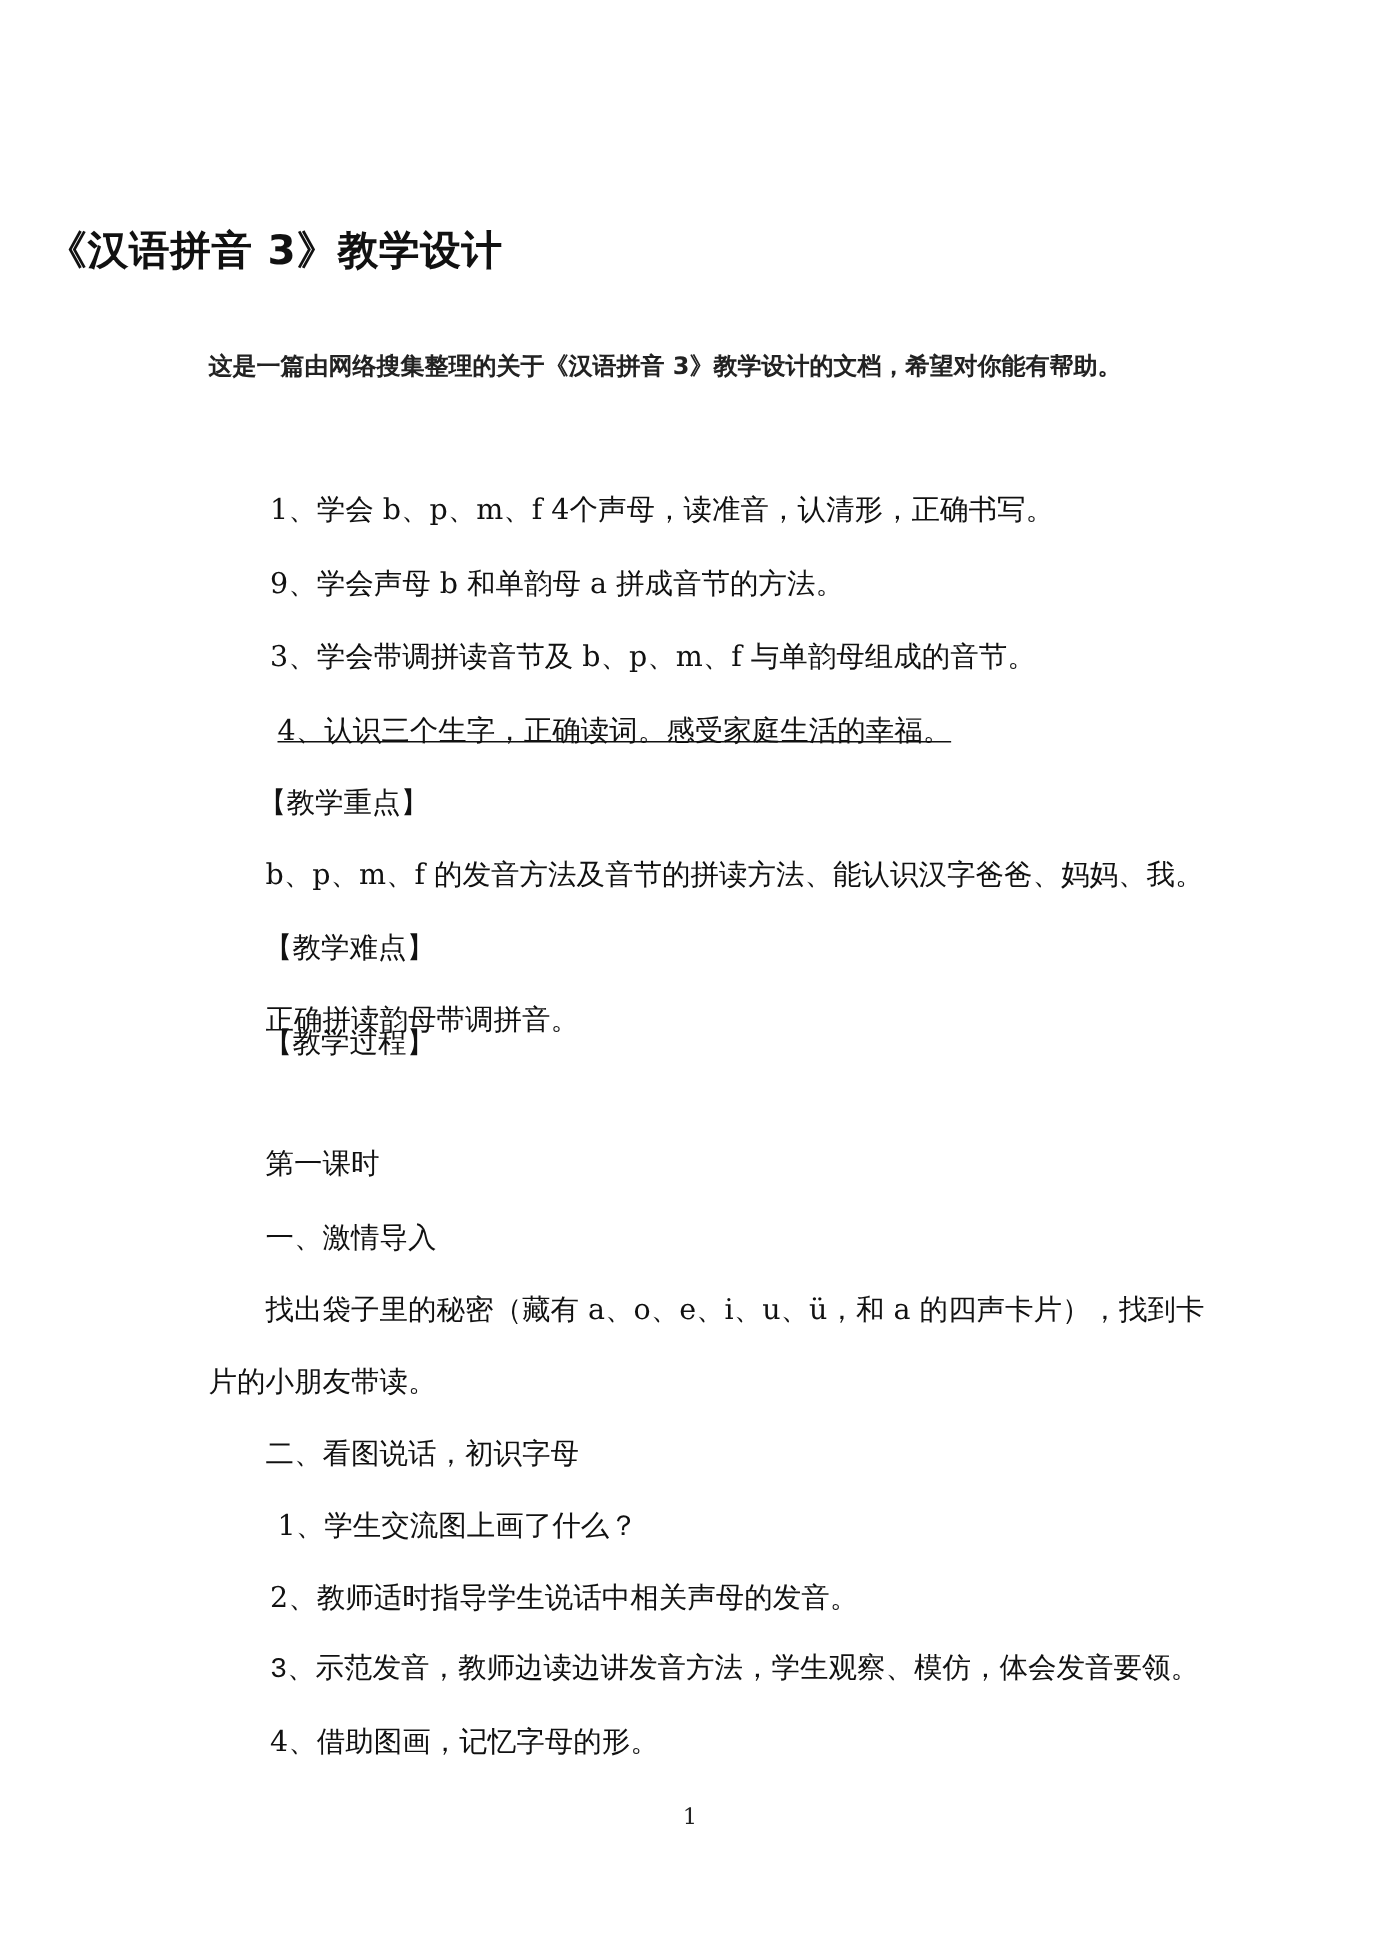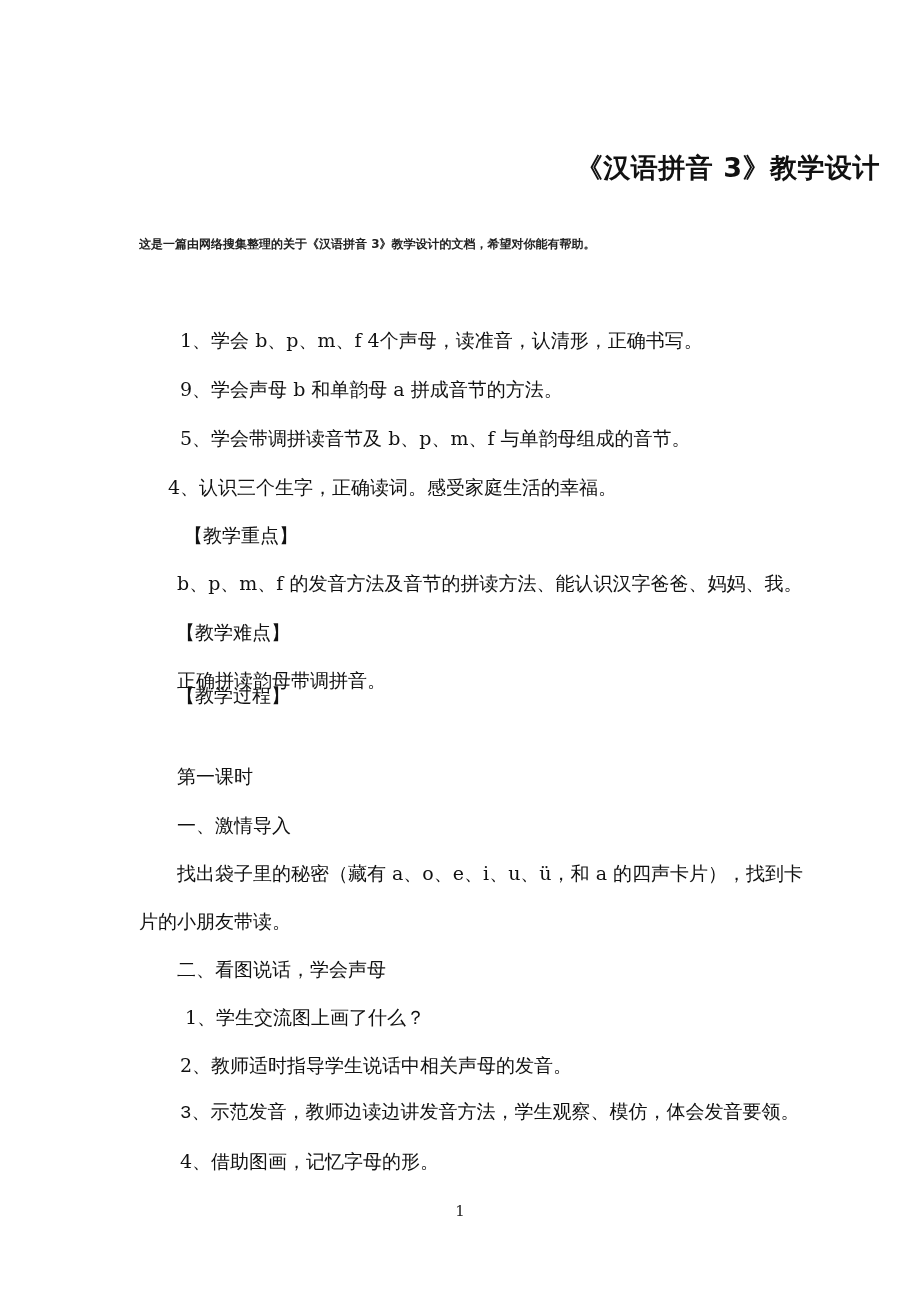--- a/index.html
+++ b/index.html
@@ -19,36 +19,37 @@
       position: absolute;
       left: 0; top: 0;
       width: 920px; height: 1302px;
       background: #ffffff;
     }
     .title {
       position: absolute;
       top: 148px;
       left: 0;
       width: 880px;
-      text-align: right;
+      text-align: left;
       font-family: "DejaVu Sans", "Liberation Sans", sans-serif;
       font-weight: bold;
       font-size: 27px;
       line-height: 40px;
       color: #111;
       letter-spacing: 0.5px;
+      padding-left: 31px;
     }
     .intro {
       position: absolute;
       top: 232px;
       left: 139px;
       width: 700px;
       font-family: "DejaVu Sans", "Liberation Sans", sans-serif;
       font-weight: bold;
-      font-size: 12px;
+      font-size: 16px;
       line-height: 24px;
       color: #222;
       white-space: nowrap;
     }
     .line {
       position: absolute;
       font-size: 19px;
       line-height: 26px;
       color: #111;
       white-space: nowrap;
@@ -67,32 +68,32 @@
 </head>
 <body>
 
 <div class="page">
   <div class="title">《汉语拼音 3》教学设计</div>
   <div class="intro">这是一篇由网络搜集整理的关于《汉语拼音 3》教学设计的文档，希望对你能有帮助。</div>
 
   <div id="lines">
     <div class="line" style="left: 180px; top: 327px;">1、学会 b、p、m、f 4个声母，读准音，认清形，正确书写。</div>
     <div class="line" style="left: 180px; top: 376px;">9、学会声母 b 和单韵母 a 拼成音节的方法。</div>
-    <div class="line" style="left: 180px; top: 425px;">5、学会带调拼读音节及 b、p、m、f 与单韵母组成的音节。</div>
-    <div class="line" style="left: 168px; top: 474px;">4、认识三个生字，正确读词。感受家庭生活的幸福。</div>
-    <div class="line" style="left: 184px; top: 522px; text-align: center;">【教学重点】</div>
+    <div class="line" style="left: 180px; top: 425px;">3、学会带调拼读音节及 b、p、m、f 与单韵母组成的音节。</div>
+    <div class="line" style="left: 185px; top: 474px; text-decoration: underline;">4、认识三个生字，正确读词。感受家庭生活的幸福。</div>
+    <div class="line" style="left: 172px; top: 522px; text-align: center;">【教学重点】</div>
     <div class="line" style="left: 177px; top: 570px;">b、p、m、f 的发音方法及音节的拼读方法、能认识汉字爸爸、妈妈、我。</div>
     <div class="line" style="left: 176px; top: 619px;">【教学难点】</div>
     <div class="line" style="left: 177px; top: 667px;">正确拼读韵母带调拼音。</div>
     <div class="line" style="left: 176px; top: 682px;">【教学过程】</div>
     <div class="line" style="left: 177px; top: 763px;">第一课时</div>
     <div class="line" style="left: 177px; top: 812px;">一、激情导入</div>
     <div class="line" style="left: 177px; top: 860px;">找出袋子里的秘密（藏有 a、o、e、i、u、ü，和 a 的四声卡片），找到卡</div>
     <div class="line" style="left: 139px; top: 908px;">片的小朋友带读。</div>
-    <div class="line" style="left: 177px; top: 956px;">二、看图说话，学会声母</div>
+    <div class="line" style="left: 177px; top: 956px;">二、看图说话，初识字母</div>
     <div class="line" style="left: 185px; top: 1004px;">1、学生交流图上画了什么？</div>
     <div class="line" style="left: 180px; top: 1052px;">2、教师适时指导学生说话中相关声母的发音。</div>
     <div class="line" style="left: 180px; top: 1100px; font-family: Liberation Mono, monospace;">3、示范发音，教师边读边讲发音方法，学生观察、模仿，体会发音要领。</div>
     <div class="line" style="left: 180px; top: 1148px; text-align: right;">4、借助图画，记忆字母的形。</div>
   </div>
 
   <div class="page-number">1</div>
 </div>
 
 </body></html>

